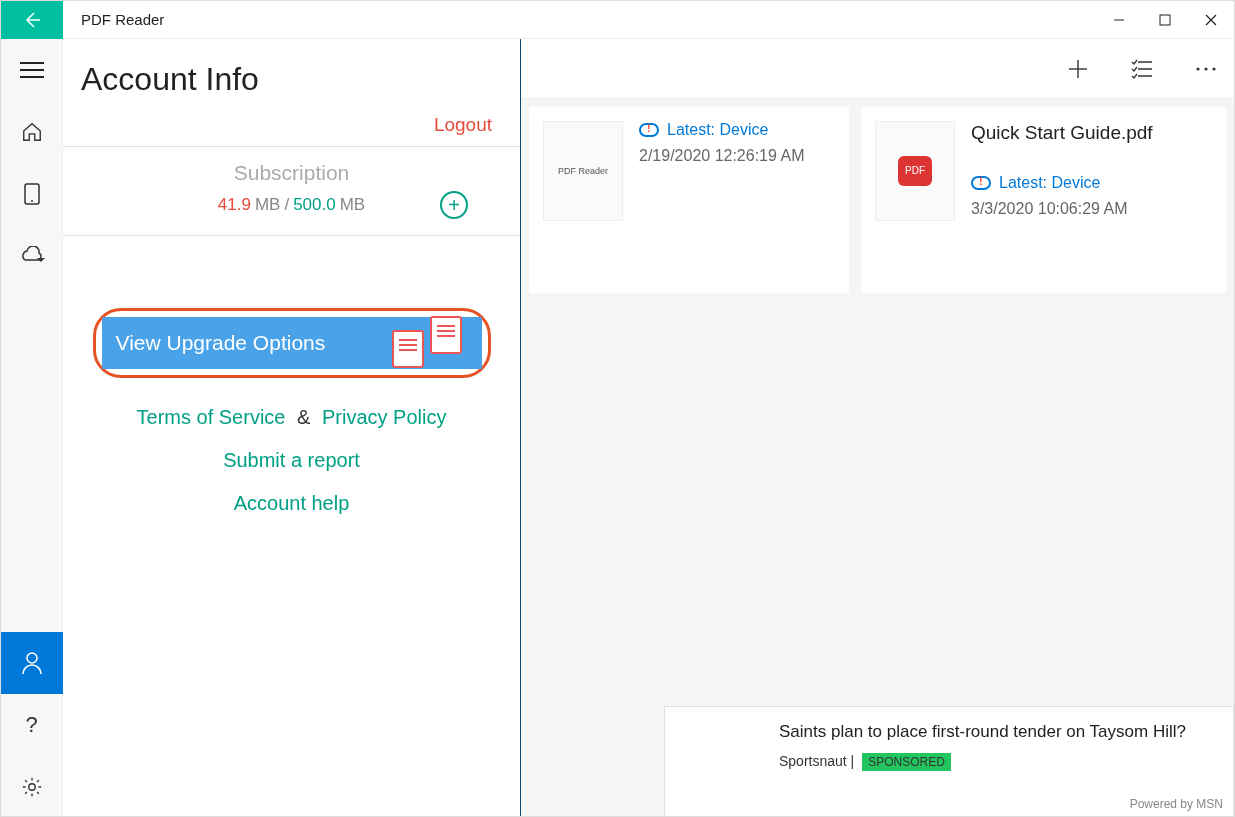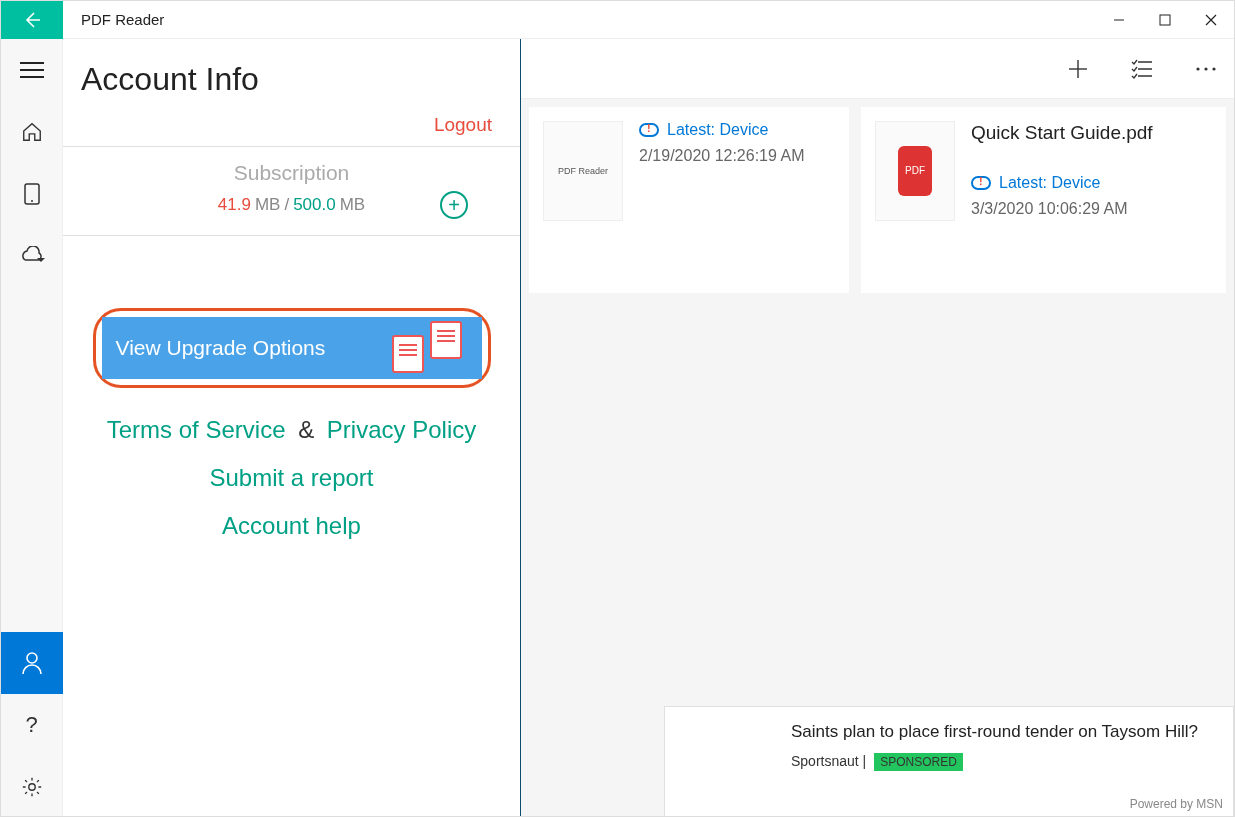--- a/index.html
+++ b/index.html
@@ -41,50 +41,50 @@
   .slash { color: #888; }
   .total { color: #00a085; }
   .mb2 { color: #888; }
   .plus-btn { position: absolute; right: 52px; top: -4px; width: 28px; height: 28px; border: 2px solid #00a085; border-radius: 50%; display: flex; align-items: center; justify-content: center; color: #00a085; font-size: 20px; }
 
   .credit-section { padding: 38px 0 0 0; text-align: center; }
   .credit-label { font-size: 21px; color: #222; }
   .credit-val { color: #00a085; }
   
   .upgrade-btn-wrap { margin: 34px auto 0; width: 398px; border: 3px solid #e55325; border-radius: 28px; padding: 6px; }
-  .upgrade-btn { background: #4aa3e8; height: 62px; display: flex; align-items: center; padding: 0 14px; position: relative; }
+  .upgrade-btn { background: #4aa3e8; height: 52px; display: flex; align-items: center; padding: 0 14px; position: relative; }
   .upgrade-text { color: #fff; font-size: 21px; font-weight: 300; }
   .upgrade-icons { position: absolute; right: 20px; display: flex; gap: 6px; }
   .ui-doc { width: 32px; height: 38px; background: #fff; border: 2px solid #e55; border-radius: 3px; position: relative; }
   .ui-doc::after { content: ""; position: absolute; left: 5px; top: 7px; right: 5px; height: 2px; background: #e55; box-shadow: 0 5px 0 #e55, 0 10px 0 #e55; }
   
-  .links-section { text-align: center; padding: 28px 0; font-size: 24px; }
+  .links-section { text-align: center; padding: 28px 0; font-size: 20px; }
   .links-row { margin-bottom: 20px; }
   .link-t { color: #00a085; text-decoration: none; }
   .amp { color: #333; margin: 0 6px; }
 
   
   .content { flex: 1; background: #f5f5f5; position: relative; }
   .content-toolbar { height: 60px; display: flex; align-items: center; justify-content: flex-end; padding-right: 14px; gap: 36px; background: #fff; border-bottom: 1px solid #eee;}
   .tool-icon { width: 28px; height: 28px; display: flex; align-items: center; justify-content: center; }
 
   .cards { display: flex; gap: 12px; padding: 8px; }
   .card { background: #fff; width: 365px; height: 186px; display: flex; padding: 14px; gap: 16px; }
   .card1 { width: 320px; }
   .thumb { width: 80px; height: 100px; background: #fafafa; border: 1px solid #eee; display: flex; align-items: center; justify-content: center; flex-shrink: 0;}
-  .thumb-pdf { width: 34px; height: 50px; background: #d33; border-radius: 6px; color: #fff; font-size: 10px; display: flex; align-items: center; justify-content: center; text-align: center; line-height: 1;}
+  .thumb-pdf { width: 34px; height: 30px; background: #d33; border-radius: 6px; color: #fff; font-size: 10px; display: flex; align-items: center; justify-content: center; text-align: center; line-height: 1;}
   .card-info { flex: 1; }
   .card-title { font-size: 19px; color: #222; margin-bottom: 28px; line-height: 1.3; }
   .card-meta { display: flex; align-items: center; gap: 8px; color: #0078d7; font-size: 16px; margin-bottom: 8px; }
   .cloud-icon { width: 20px; height: 14px; border: 2px solid #0078d7; border-radius: 10px; position: relative; }
   .cloud-icon::after { content: "!"; position: absolute; left: 6px; top: -3px; color: #e74c3c; font-size: 11px; font-weight: bold; }
   .card-date { color: #666; font-size: 16px; }
 
   
-  .ad-strip { position: absolute; bottom: 0; right: 0; width: 570px; height: 112px; background: #fff; border: 1px solid #e0e0e0; padding: 12px 18px; }
+  .ad-strip { position: absolute; bottom: 0; right: 0; width: 570px; height: 112px; background: #fff; border: 1px solid #e0e0e0; padding: 12px 6px; }
   .ad-title { font-size: 17px; color: #222; margin-left: 108px; line-height: 1.5; }
   .ad-meta { margin-left: 108px; margin-top: 8px; font-size: 14px; color: #333; }
   .ad-sponsored { background: #22c55e; padding: 2px 6px; font-size: 12px; margin-left: 4px; }
   .ad-powered { position: absolute; right: 10px; bottom: 6px; font-size: 12px; color: #888; margin-top: 10px; }
 
   svg { display: block; }
 </style>
 </head>
 <body>
 

